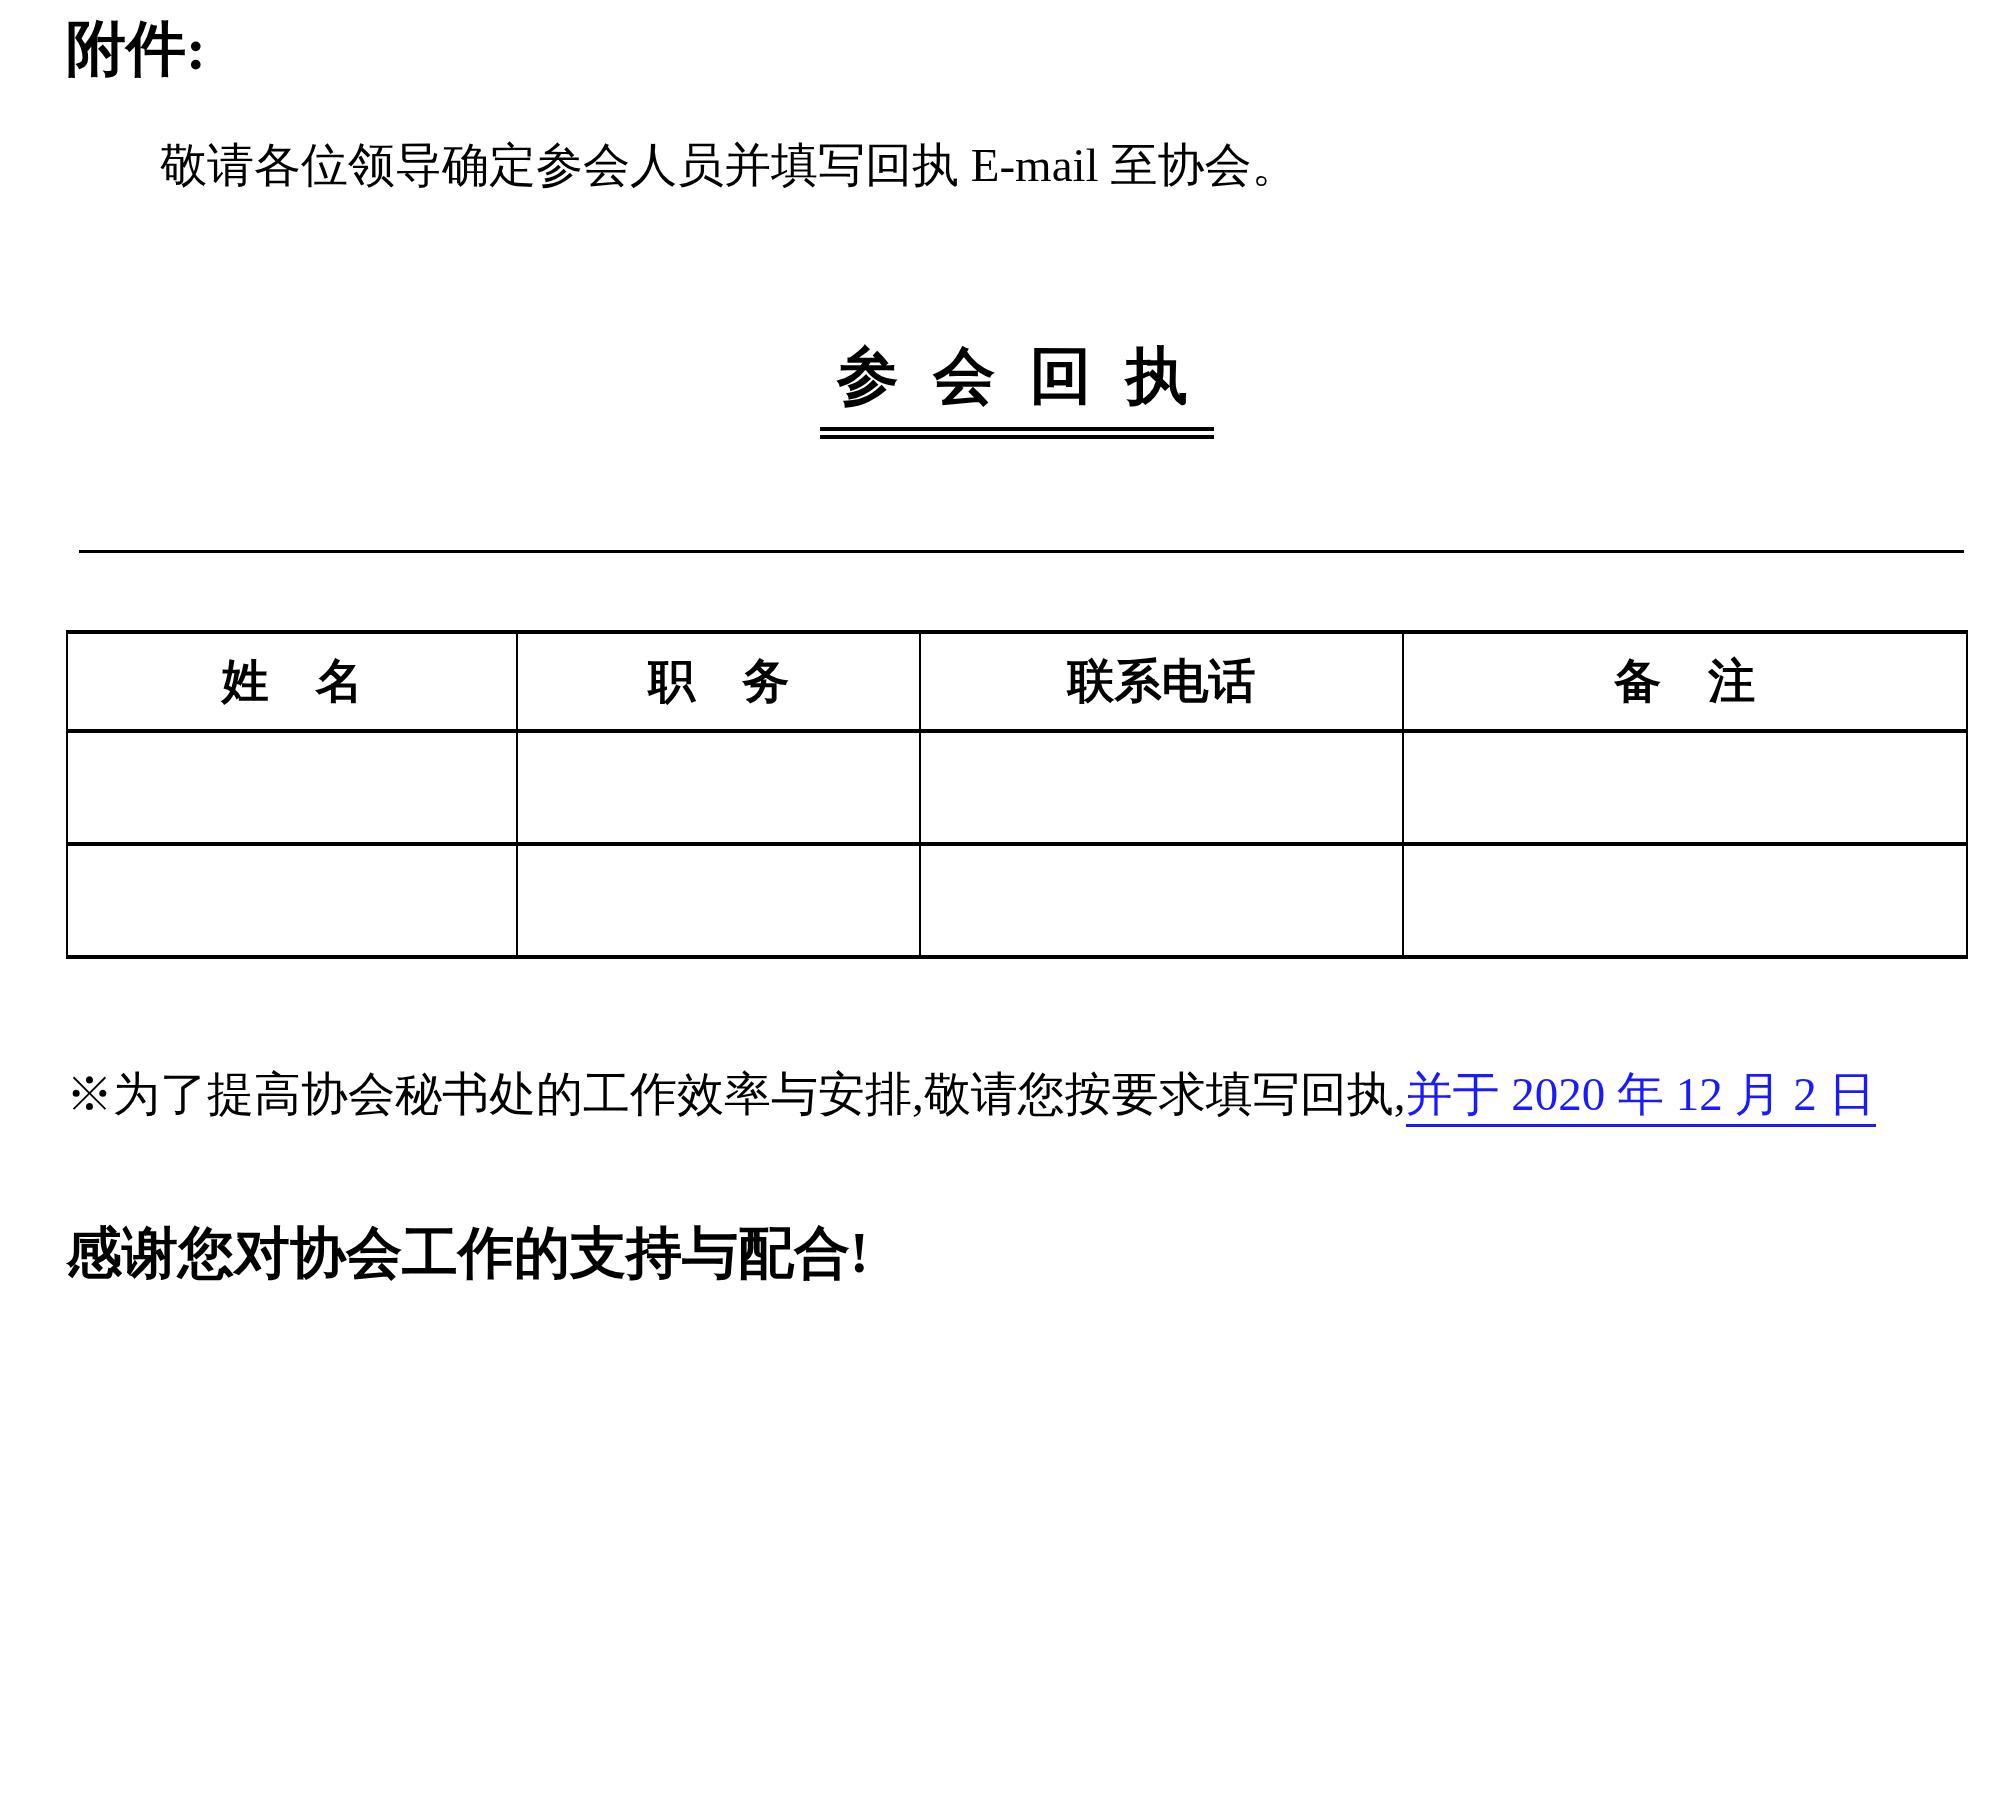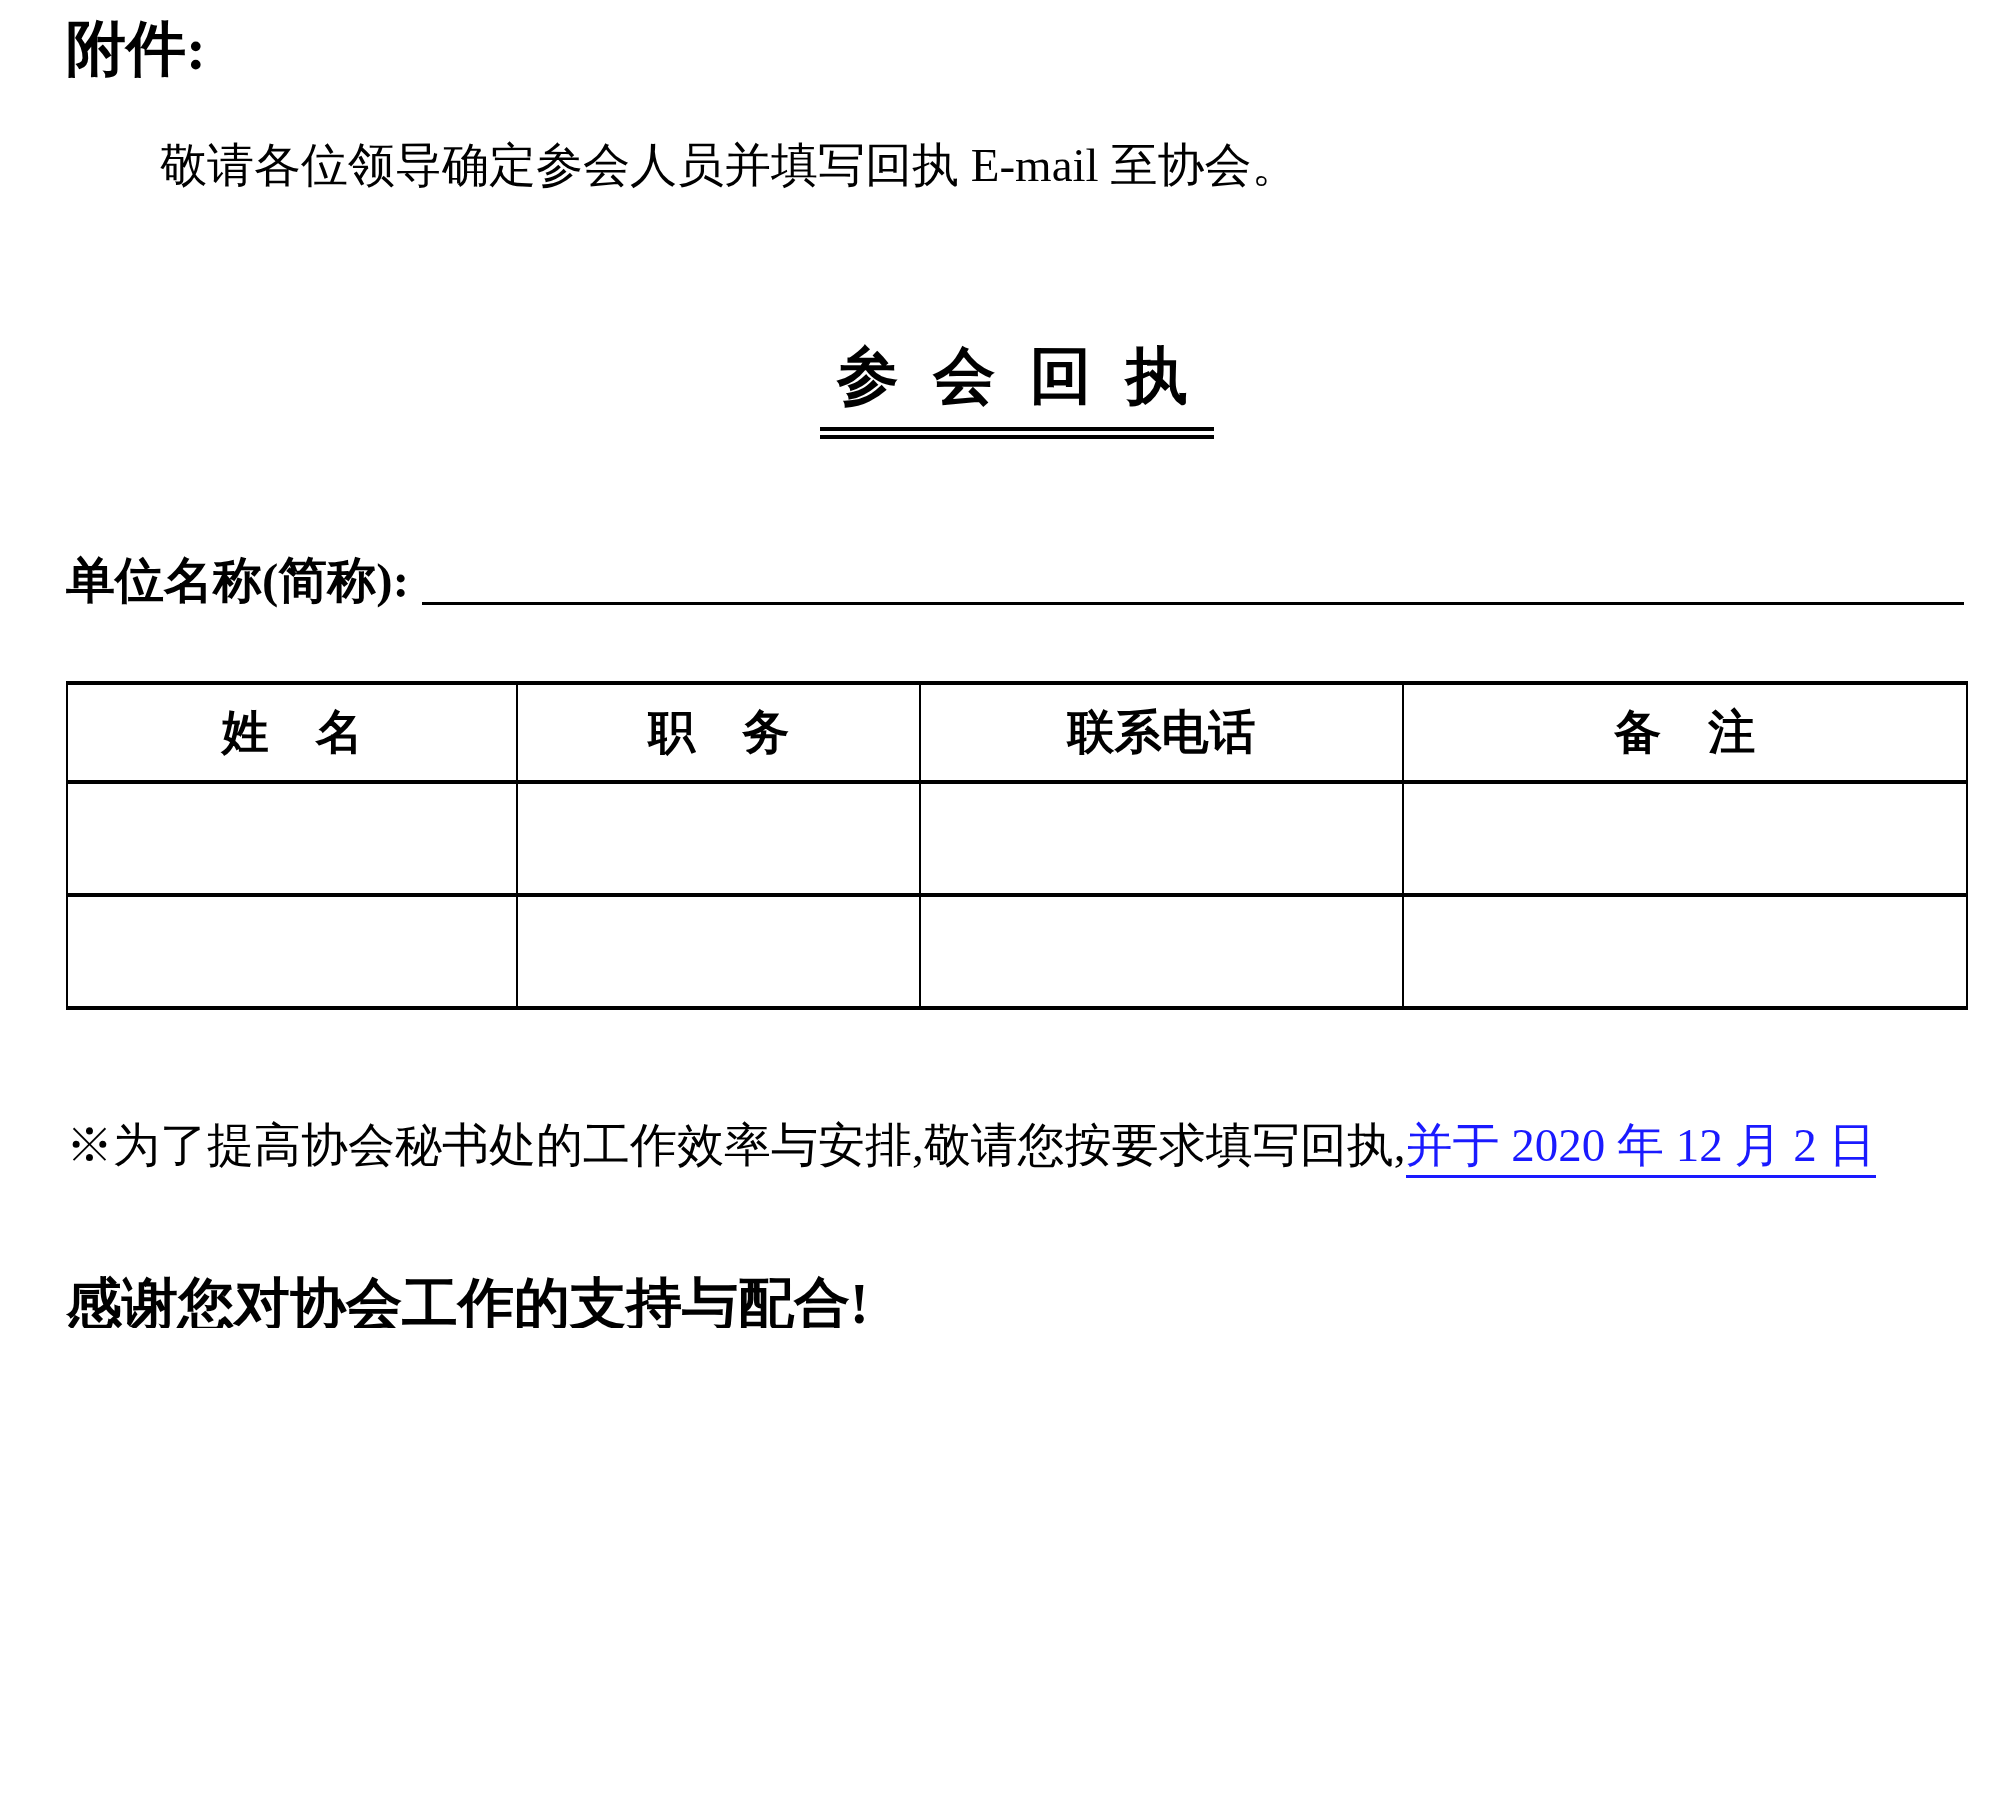--- a/index.html
+++ b/index.html
@@ -122,21 +122,20 @@
   <div class="intro"><span>敬请各位领导确定参会人员并填写回执 </span><span class="lat">E-mail</span><span> 至协会。</span></div>
 
   <div class="title-block">
   </div>
 
   <div class="reply-title-wrap">
     <span class="reply-title">参 会 回 执</span>
   </div>
 
   <div class="org-line">
-    <span>单位名称(简称):</span>
     <span class="org-blank"></span>
   </div>
 
   <table class="attendees">
     <colgroup>
       <col class="col-name">
       <col class="col-position">
       <col class="col-phone">
       <col class="col-remarks">
     </colgroup>

